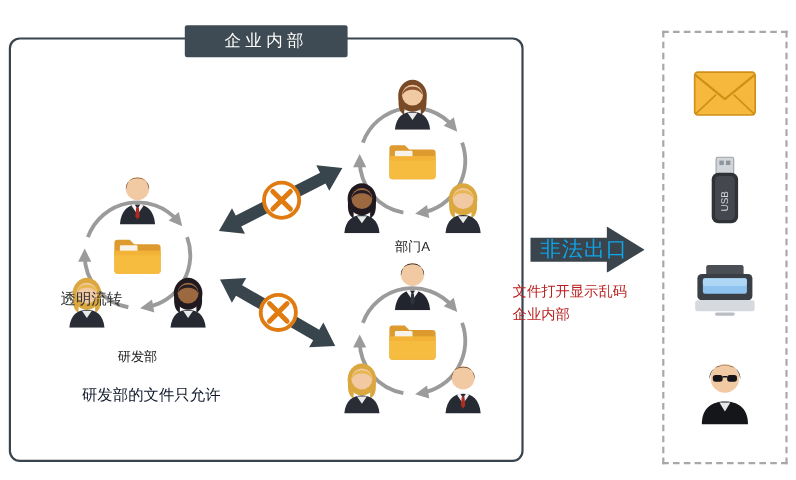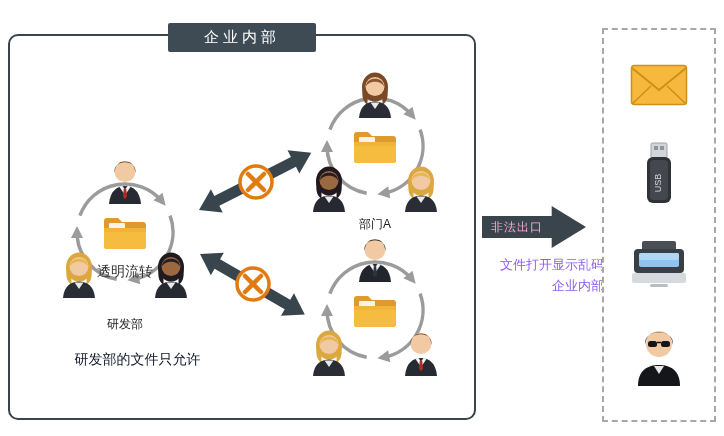--- a/index.html
+++ b/index.html
@@ -7,27 +7,27 @@
   .canvas{position:relative;width:724px;height:436px;background:#fff;font-family:"Liberation Sans",sans-serif;color:#222;overflow:hidden}
   .main-box{position:absolute;left:8px;top:34px;width:468px;height:386px;border:2px solid #3a444c;border-radius:10px;background:#fff}
   .header-tab{position:absolute;left:50%;top:-13px;transform:translateX(-50%);background:#3f4b54;color:#fff;font-size:15px;letter-spacing:4px;padding:5px 36px;border-radius:2px;white-space:nowrap}
   .group{position:absolute;width:140px;height:140px}
   .circ{position:absolute;left:0;top:0;width:140px;height:140px}
   .person{position:absolute;width:44px;height:52px}
   .p-top{left:48px;top:-10px}
   .p-bl{left:2px;top:84px}
   .p-br{left:94px;top:84px}
   .folder{position:absolute;left:46px;top:50px;width:48px;height:40px}
-  .flow-label{position:absolute;left:0;right:0;top:101px;text-align:center;font-size:14px;color:#333}
+  .flow-label{position:absolute;left:0;right:0;top:101px;font-size:14px;color:#333}
   .group-label{position:absolute;text-align:center;font-size:12px;color:#222}
   .note{position:absolute;left:15px;top:312px;width:225px;text-align:center;font-size:14px;line-height:1.6;color:#0f172a}
   .overlay{position:absolute;left:0;top:0;width:468px;height:386px;pointer-events:none}
   .export-arrow{position:absolute;left:482px;top:206px;width:104px;height:42px;background:#3a444c;clip-path:polygon(0 24%,67% 24%,67% 0,100% 50%,67% 100%,67% 76%,0 76%)}
-  .export-arrow span{position:absolute;left:9px;top:50%;transform:translateY(-50%);color:#f9a8d4;font-size:12px;letter-spacing:1px;white-space:nowrap}
-  .export-note{position:absolute;left:466px;top:254px;width:138px;text-align:right;font-size:13px;line-height:1.65;color:#8b5cf6}
+  .export-arrow span{position:absolute;left:9px;top:50%;transform:translateY(-50%);color:#0ea5e9;font-size:19px;letter-spacing:1px;white-space:nowrap}
+  .export-note{position:absolute;left:466px;top:254px;width:138px;text-align:left;font-size:13px;line-height:1.65;color:#b91c1c}
   .external-box{position:absolute;left:602px;top:28px;width:114px;height:394px;border:2px dashed #a8a8a8;background:#fff;display:flex;flex-direction:column;align-items:center;justify-content:space-evenly}
   .ext-item{display:flex;align-items:center;justify-content:center}
 </style>
 </head>
 <body>
 
 <svg style="position:absolute;width:0;height:0" aria-hidden="true">
   <defs>
     <marker id="mk-circ" markerUnits="userSpaceOnUse" markerWidth="14" markerHeight="14" refX="7" refY="7" orient="auto">
       <path d="M1 1 L13 7 L1 13 Z" fill="#9b9b9b"></path>

